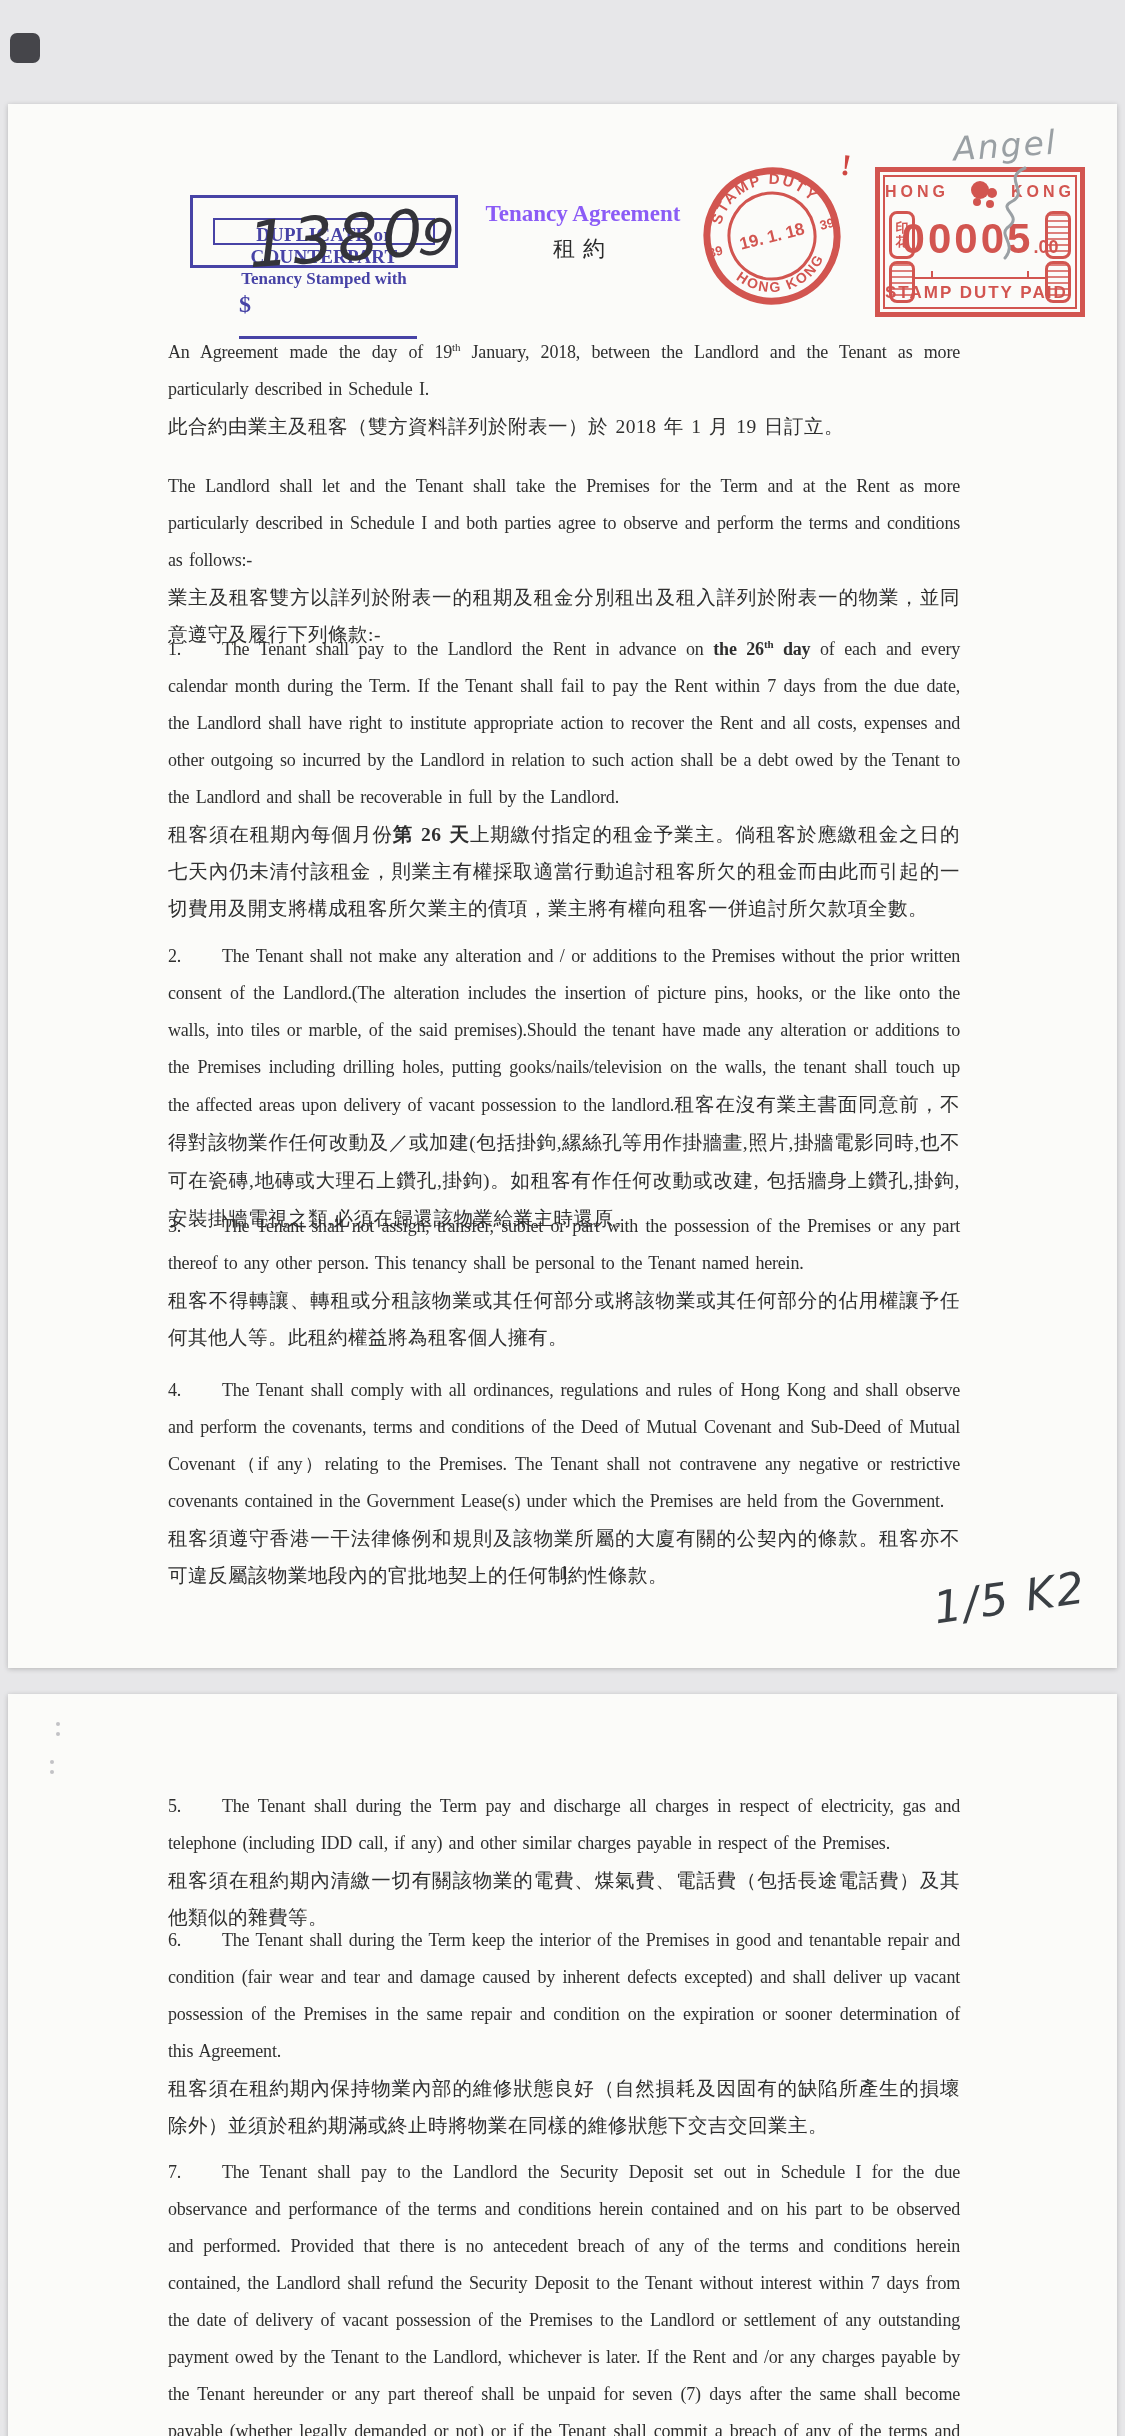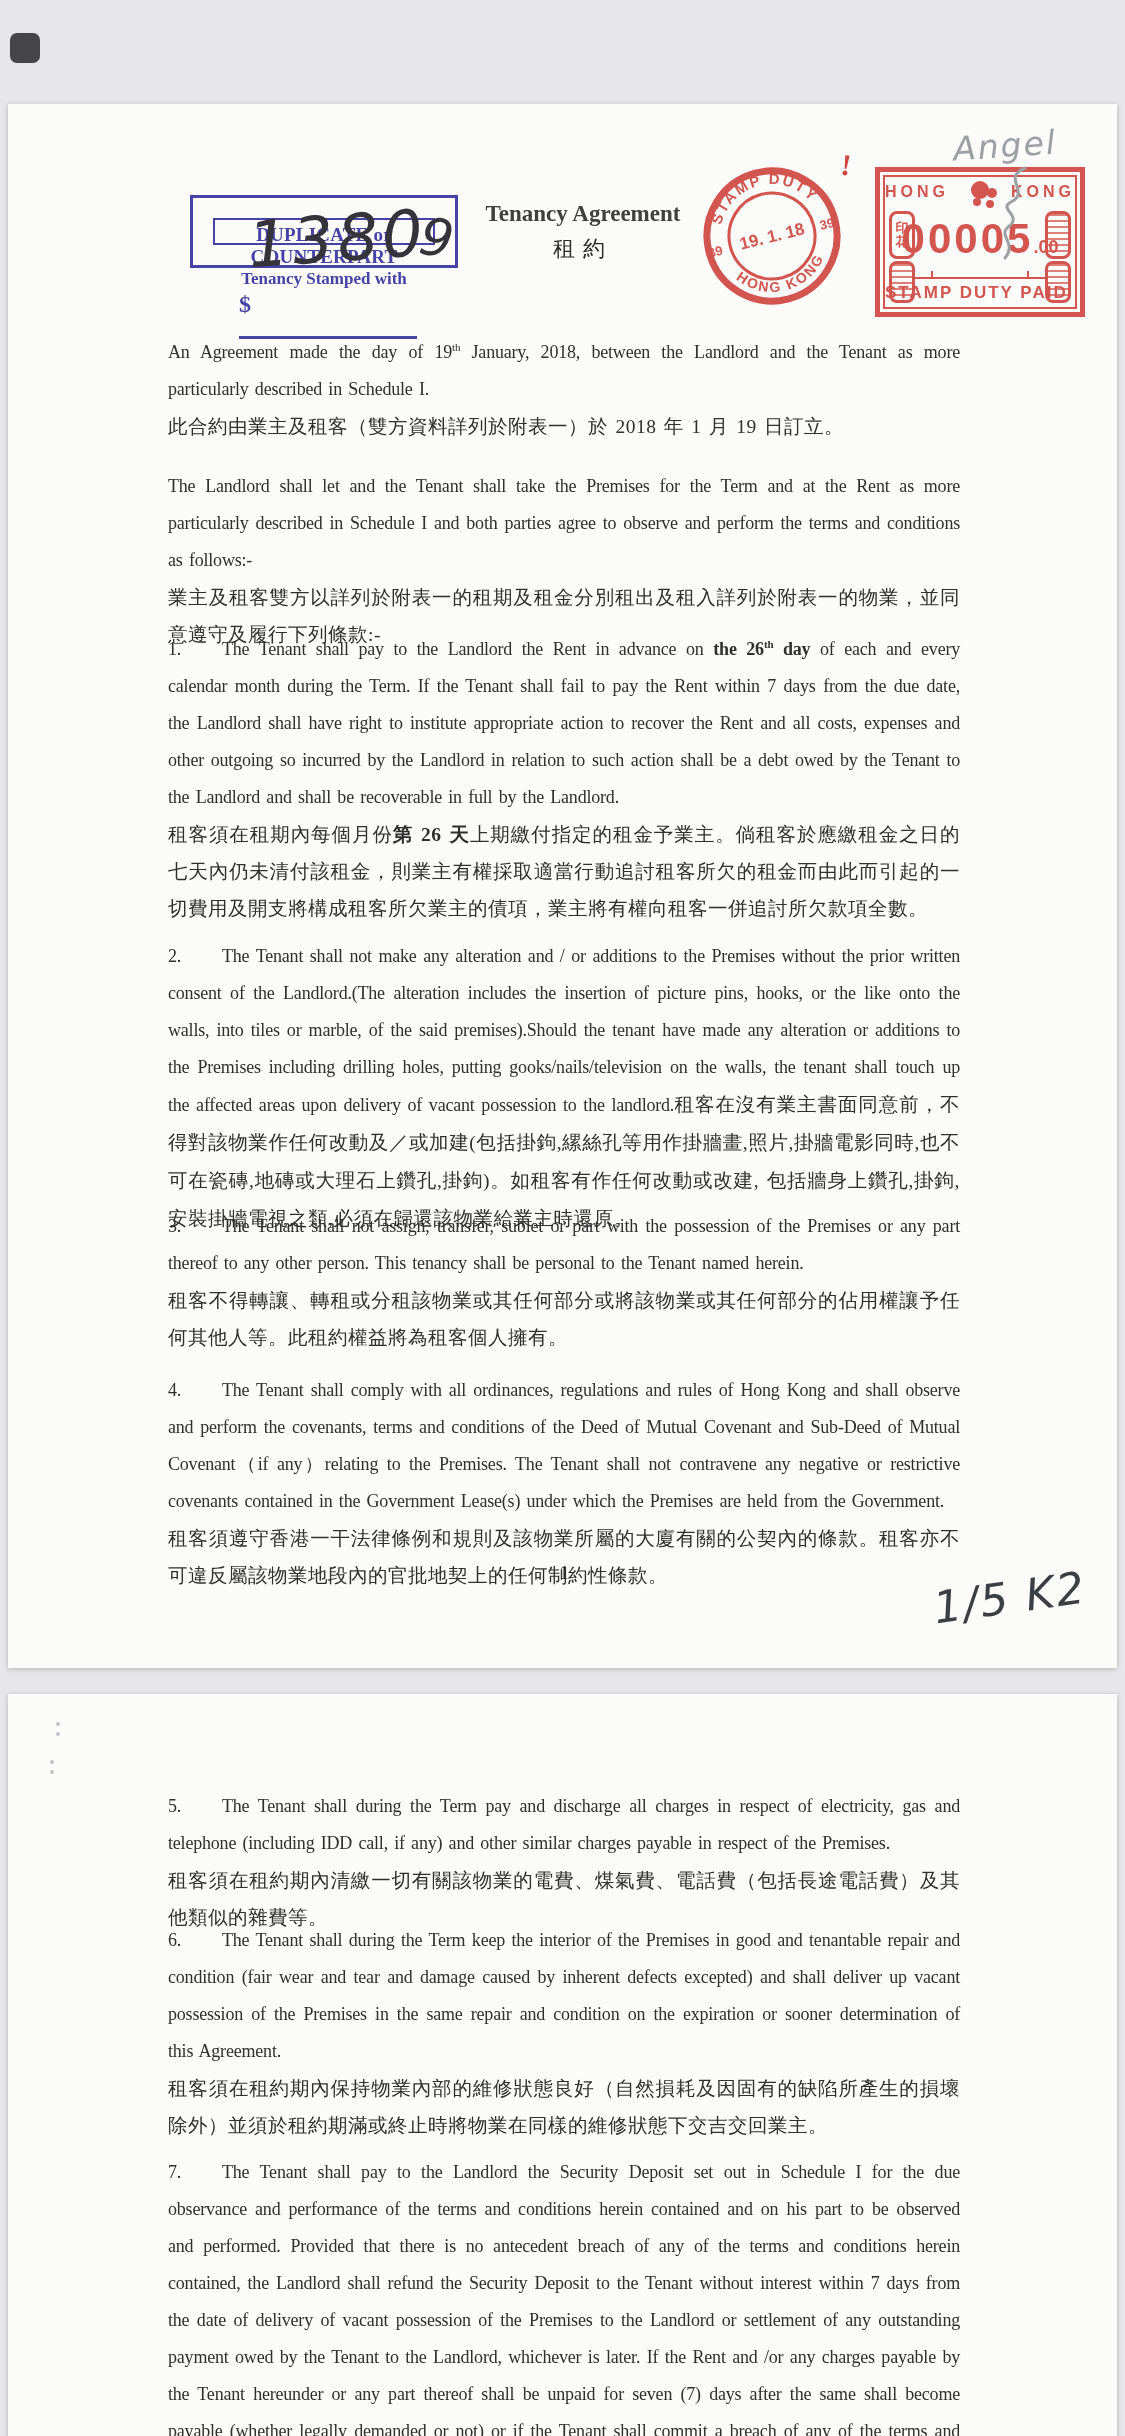--- a/index.html
+++ b/index.html
@@ -34,21 +34,21 @@
     color:#4743a6;text-align:center;
   }
   .dup-l1{font-size:19px;font-weight:bold;letter-spacing:.2px;margin-top:4px;}
   .dup-l2{font-size:17px;font-weight:bold;margin-top:1px;}
   .dup-l3{font-size:24px;font-weight:bold;text-align:left;padding-left:24px;margin-top:2px;}
   .dollar-line{display:inline-block;width:178px;border-bottom:3px solid #4743a6;vertical-align:baseline;}
   .hw{font-family:"DejaVu Sans",sans-serif;font-style:italic;color:#34343a;}
   .hw-amount{position:absolute;left:240px;top:98px;font-size:64px;font-weight:300;transform:rotate(-4deg);letter-spacing:4px;}
   .hw-nine{position:absolute;left:412px;top:104px;font-size:52px;transform:rotate(10deg);}
   .title-en{position:absolute;left:375px;top:97px;width:400px;text-align:center;
-    font-size:23px;font-weight:bold;color:#404040;}
+    font-size:23px;font-weight:bold;color:#8b5cf6;}
   .title-zh{position:absolute;left:375px;top:130px;width:400px;text-align:center;
     font-size:22px;color:#2b2b2b;letter-spacing:8px;}
   .circle-stamp{position:absolute;left:694px;top:62px;width:140px;height:140px;transform:rotate(-14deg);opacity:.92;}
   .excl{position:absolute;left:833px;top:44px;color:#cf4742;font-size:30px;font-weight:bold;transform:rotate(8deg);}
   .rect-stamp{
     position:absolute;left:867px;top:63px;width:210px;height:150px;box-sizing:border-box;
     border:5px solid #cf4742;padding:3px;opacity:.92;
   }
   .rect-inner{width:100%;height:100%;border:2px solid #cf4742;box-sizing:border-box;position:relative;color:#cf4742;}
   .rs-top{position:absolute;top:6px;left:0;right:0;display:flex;justify-content:space-between;align-items:center;gap:6px;

